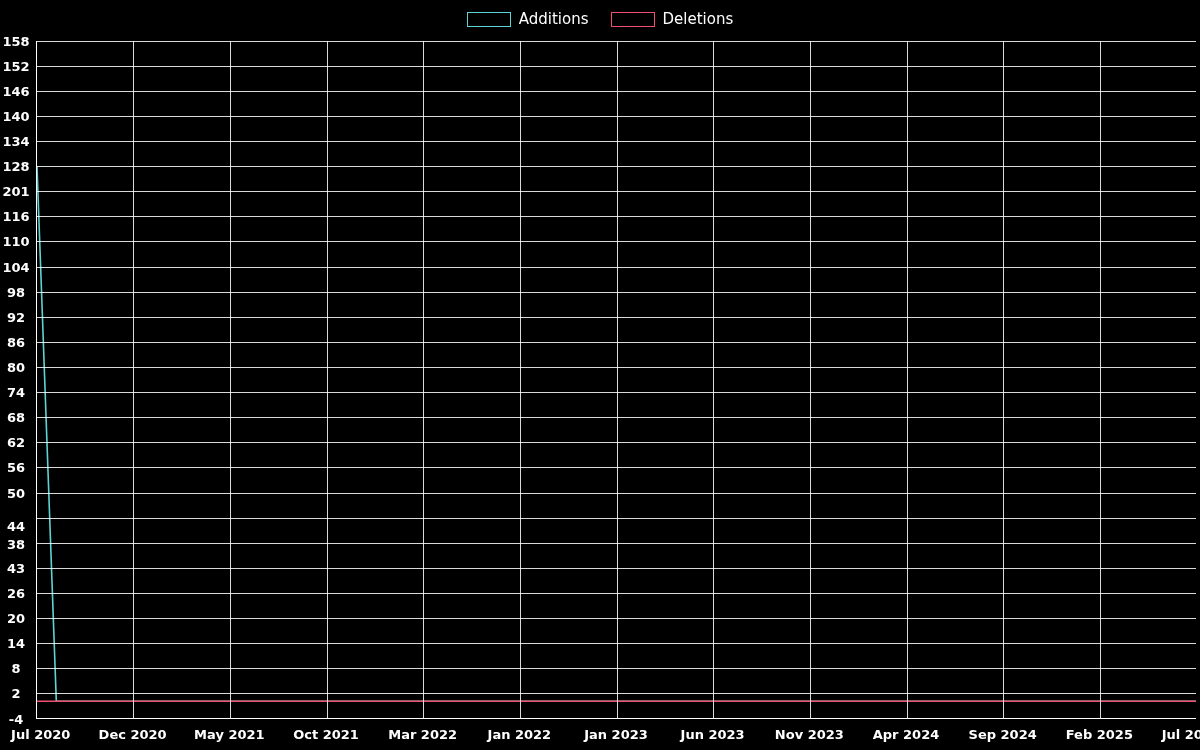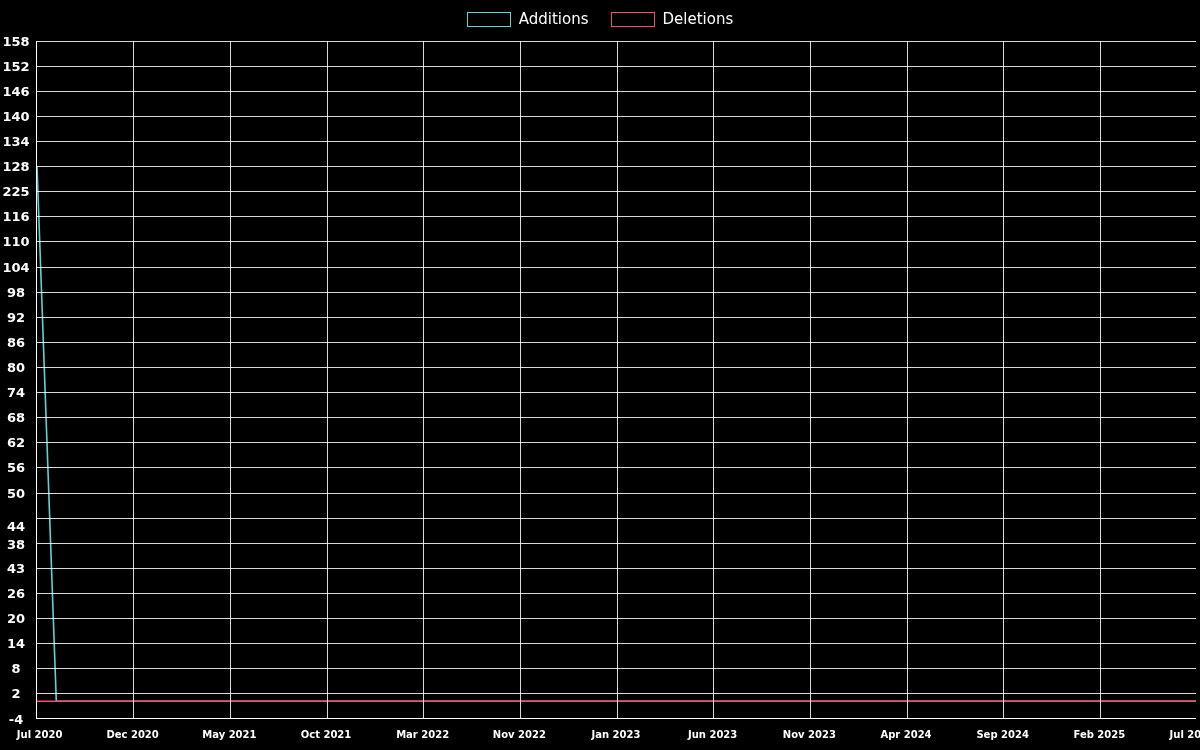--- a/index.html
+++ b/index.html
@@ -104,21 +104,21 @@
     left: 0;
     top: 726px;
     width: 1200px;
     height: 22px;
     pointer-events: none;
   }
   .xtick-item {
     position: absolute;
     transform: translateX(-50%);
     color: #ffffff;
-    font-size: 10px;
+    font-size: 13px;
     font-weight: bold;
     line-height: 13px;
     white-space: nowrap;
   }
 
   svg.series-layer {
     position: absolute;
     left: 0;
     top: 0;
     width: 100%;
@@ -201,36 +201,36 @@
       <div class="ytick-item" style="top: 395.278px;">62</div>
       <div class="ytick-item" style="top: 370.167px;">68</div>
       <div class="ytick-item" style="top: 345.056px;">74</div>
       <div class="ytick-item" style="top: 319.944px;">80</div>
       <div class="ytick-item" style="top: 294.833px;">86</div>
       <div class="ytick-item" style="top: 269.722px;">92</div>
       <div class="ytick-item" style="top: 244.611px;">98</div>
       <div class="ytick-item" style="top: 219.5px;">104</div>
       <div class="ytick-item" style="top: 194.389px;">110</div>
       <div class="ytick-item" style="top: 169.278px;">116</div>
-      <div class="ytick-item" style="top: 144.167px;">225</div>
+      <div class="ytick-item" style="top: 144.167px;">201</div>
       <div class="ytick-item" style="top: 119.056px;">128</div>
       <div class="ytick-item" style="top: 93.9444px;">134</div>
       <div class="ytick-item" style="top: 68.8333px;">140</div>
       <div class="ytick-item" style="top: 43.7222px;">146</div>
       <div class="ytick-item" style="top: 18.6111px;">152</div>
       <div class="ytick-item" style="top: -6.5px;">158</div>
     </div>
 
   <div class="xtick-wrap" id="xtick-wrap">
       <div class="xtick-item" style="left: 36px; top: 2px; transform: translateX(-42%);">Jul 2020</div>
       <div class="xtick-item" style="left: 132.628px; top: 2px;">Dec 2020</div>
       <div class="xtick-item" style="left: 229.372px; top: 2px;">May 2021</div>
       <div class="xtick-item" style="left: 326px; top: 2px;">Oct 2021</div>
       <div class="xtick-item" style="left: 422.628px; top: 2px;">Mar 2022</div>
-      <div class="xtick-item" style="left: 519.372px; top: 2px;">Nov 2022</div>
+      <div class="xtick-item" style="left: 519.372px; top: 2px;">Jan 2022</div>
       <div class="xtick-item" style="left: 616px; top: 2px;">Jan 2023</div>
       <div class="xtick-item" style="left: 712.628px; top: 2px;">Jun 2023</div>
       <div class="xtick-item" style="left: 809.372px; top: 2px;">Nov 2023</div>
       <div class="xtick-item" style="left: 906px; top: 2px;">Apr 2024</div>
       <div class="xtick-item" style="left: 1002.63px; top: 2px;">Sep 2024</div>
       <div class="xtick-item" style="left: 1099.37px; top: 2px;">Feb 2025</div>
       <div class="xtick-item" style="left: 1196px; top: 2px; transform: translateX(-58%);">Jul 2025</div>
     </div>
 
 </div>

